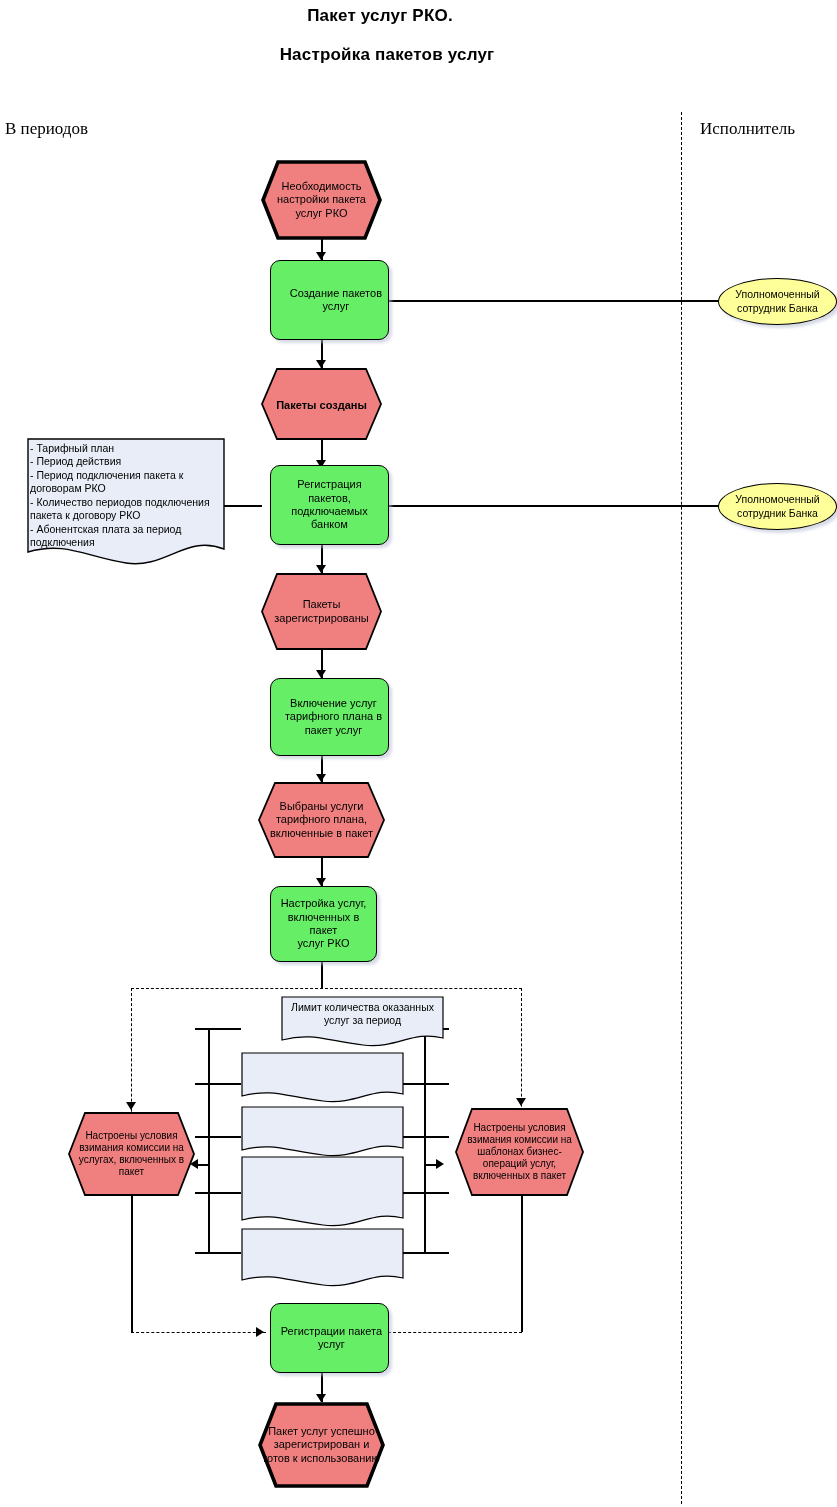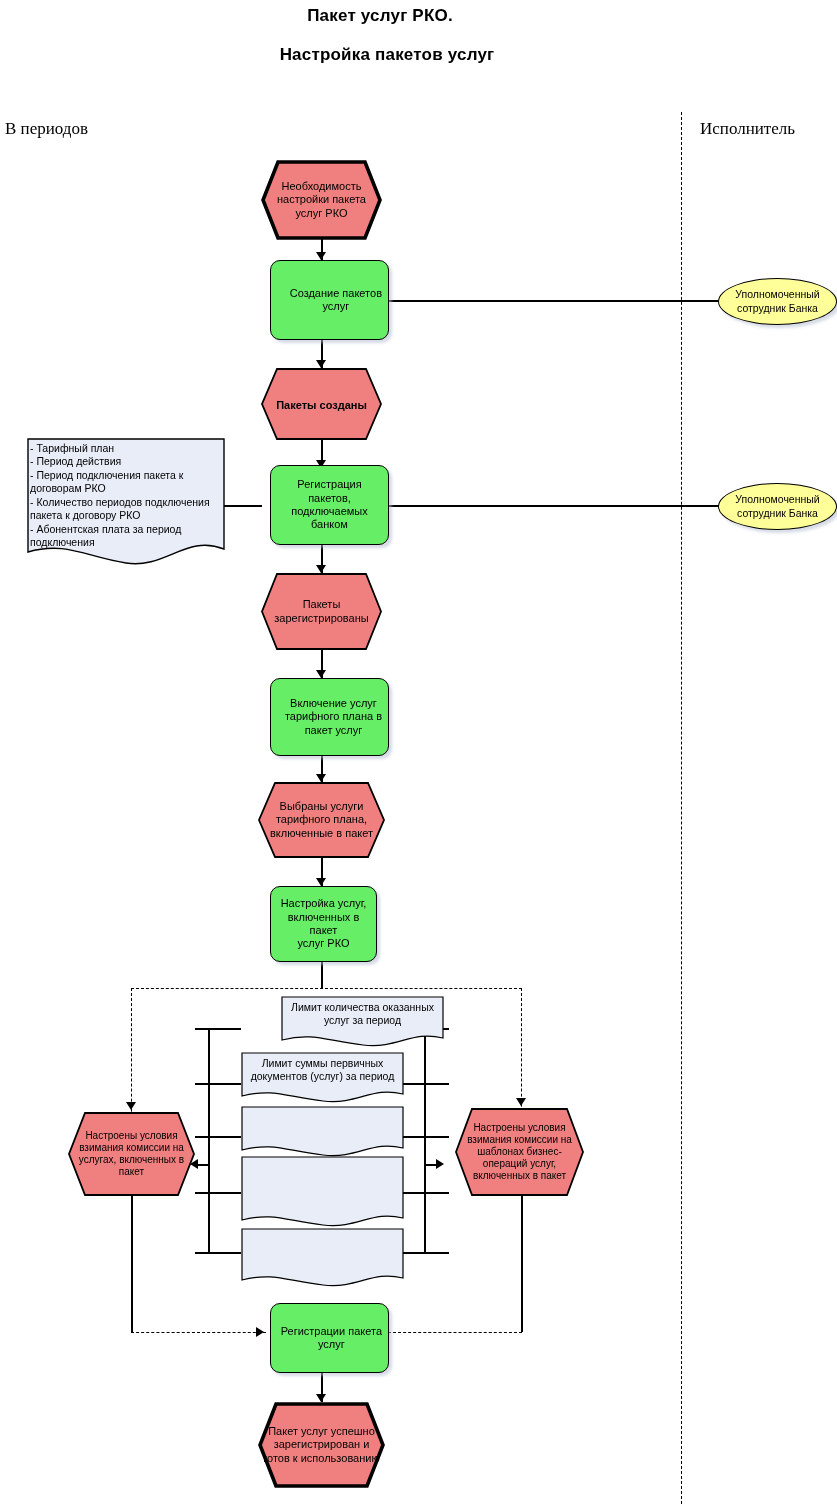--- a/index.html
+++ b/index.html
@@ -235,23 +235,20 @@
   </svg>
   <div class="ntext ctr" style="padding:5px 8px 0 8px;">
     <span>Лимит количества оказанных услуг за период</span>
   </div>
 </div>
 
 <div class="note" style="left:241px;top:1052px;width:163px;height:52px;">
   <svg width="163" height="52" viewBox="0 0 163 52">
     <path d="M1,1 L162,1 L162,42 C130,34 118,53 82,49 C46,45 32,36 1,44 Z" fill="#e8edf7" stroke="#000" stroke-width="1.2"></path>
   </svg>
-  <div class="ntext ctr" style="padding:5px 6px 0 6px;">
-    <span>Лимит суммы первичных документов (услуг) за период</span>
-  </div>
 </div>
 
 <div class="note" style="left:241px;top:1106px;width:163px;height:52px;">
   <svg width="163" height="52" viewBox="0 0 163 52">
     <path d="M1,1 L162,1 L162,42 C130,34 118,53 82,49 C46,45 32,36 1,44 Z" fill="#e8edf7" stroke="#000" stroke-width="1.2"></path>
   </svg>
 </div>
 
 <div class="note" style="left:241px;top:1156px;width:163px;height:72px;">
   <svg width="163" height="72" viewBox="0 0 163 72">

